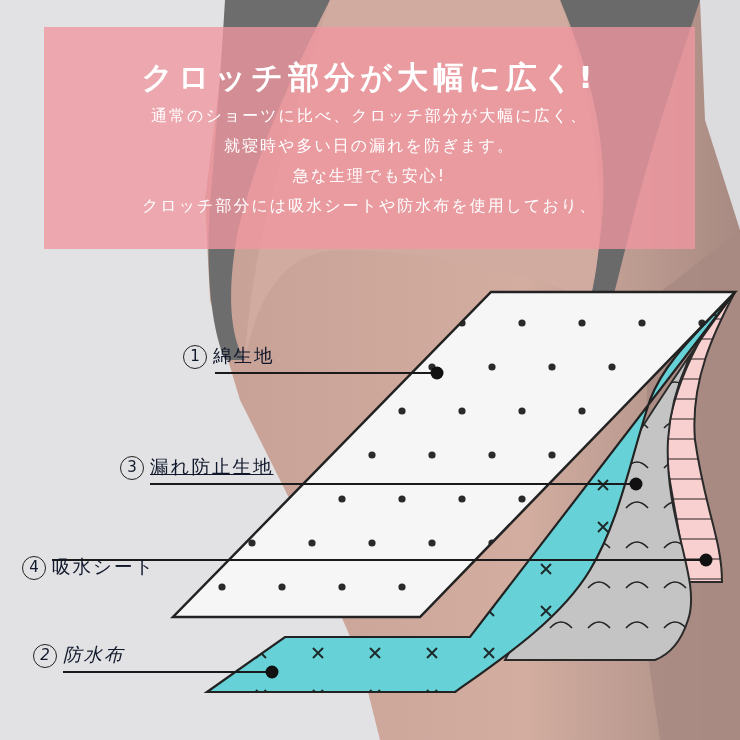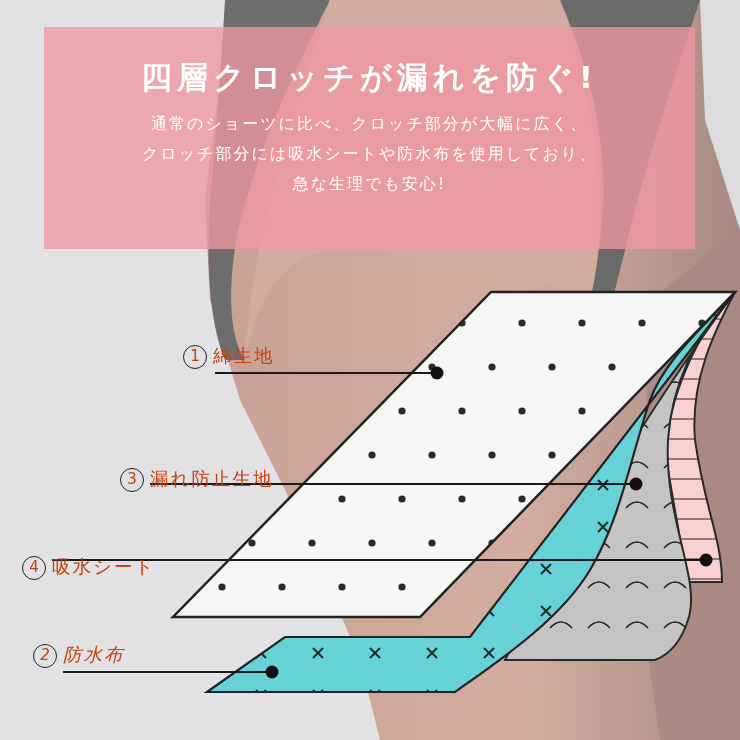--- a/index.html
+++ b/index.html
@@ -2,24 +2,24 @@
 <html><head>
 <meta charset="utf-8">
 <style>
   html, body { margin:0; padding:0; }
   body { width:740px; height:740px; overflow:hidden; position:relative;
          font-family:"DejaVu Sans", sans-serif; background:#e3e3e5; }
   .bg { position:absolute; inset:0; }
   .promo-box { position:absolute; left:44px; top:27px; width:651px; height:222px;
                background:rgba(240,150,160,0.78); text-align:center; color:#fff; }
   .promo-title { margin-top:30px; font-size:31px; letter-spacing:5px; font-weight:bold; line-height:40px; }
-  .promo-body { margin-top:12px; font-size:16px; letter-spacing:2px; line-height:30px; }
+  .promo-body { margin-top:4px; font-size:16px; letter-spacing:2px; line-height:30px; }
   .promo-body div { white-space:nowrap; }
   .diagram { position:absolute; left:0; top:0; }
-  .label { position:absolute; font-size:18.5px; color:#c2410c; letter-spacing:2px; white-space:nowrap; }
+  .label { position:absolute; font-size:18.5px; color:#0f172a; letter-spacing:2px; white-space:nowrap; }
   .label .num { display:inline-block; width:22px; height:22px; border:1.5px solid #222; border-radius:50%;
                 font-size:15px; line-height:21px; text-align:center; letter-spacing:0; margin-right:6px;
                 vertical-align:1px; }
 </style>
 </head>
 <body>
 
 <svg class="bg" width="740" height="740" viewBox="0 0 740 740">
   <defs>
     <linearGradient id="skinG" x1="0" y1="0" x2="1" y2="0">
@@ -35,25 +35,26 @@
   <path d="M650,300 L740,230 L740,740 L660,740 L640,600 Z" fill="#a88a82" opacity="0.85"></path>
 
   <path d="M700,0 L740,0 L740,230 L705,120 Z" fill="#dcdcde"></path>
 
   <path d="M225,0 L330,0 C300,60 260,140 238,230 C225,300 232,340 245,360 L225,360 C208,320 205,250 212,180 C218,110 222,50 225,0 Z" fill="#6d6d6d"></path>
   <path d="M560,0 L700,0 C680,60 650,150 630,230 L610,310 L590,300 C605,220 620,140 560,0 Z" fill="#6a6a6a"></path>
   <path d="M330,0 L560,0 C600,120 610,220 590,300 C520,270 420,250 340,250 C290,250 258,290 245,360 C250,250 290,120 330,0 Z" fill="#d1aba0"></path>
 </svg>
 
 <div class="promo-box">
-  <div class="promo-title">四層クロッチが漏れを防ぐ!</div>
+  <div class="promo-title">クロッチ部分が大幅に広く!</div>
   <div class="promo-body">
     <div>通常のショーツに比べ、クロッチ部分が大幅に広く、</div>
+    <div>就寝時や多い日の漏れを防ぎます。</div>
+    <div>急な生理でも安心!</div>
     <div>クロッチ部分には吸水シートや防水布を使用しており、</div>
-    <div>急な生理でも安心!</div>
   </div>
 </div>
 
 <svg class="diagram" width="740" height="740" viewBox="0 0 740 740">
   <defs>
     <pattern id="stripes" width="10" height="20" patternUnits="userSpaceOnUse">
       <rect width="10" height="20" fill="#f9d0d0"></rect>
       <line x1="0" y1="19" x2="10" y2="19" stroke="#5a4a4a" stroke-width="1.3"></line>
     </pattern>
     <pattern id="arcs" x="10" y="8" width="38" height="40" patternUnits="userSpaceOnUse">
@@ -89,21 +90,21 @@
     <circle cx="437" cy="373" r="6.5"></circle>
     <circle cx="636" cy="484" r="6.5"></circle>
     <circle cx="706" cy="560" r="6.5"></circle>
     <circle cx="272" cy="672" r="6.5"></circle>
   </g>
 </svg>
 
 <div class="label" style="left:183px; top:343px;">
   <span class="num">1</span><span>綿生地</span>
 </div>
-<div class="label" style="left:120px; top:466px;">
+<div class="label" style="left:120px; top:454px;text-decoration:underline;">
   <span class="num">3</span><span>漏れ防止生地</span>
 </div>
 <div class="label" style="left:22px; top:554px;">
   <span class="num">4</span><span>吸水シート</span>
 </div>
 <div class="label" style="left:33px; top:642px;font-style:italic;">
   <span class="num">2</span><span>防水布</span>
 </div>
 
 </body></html>

